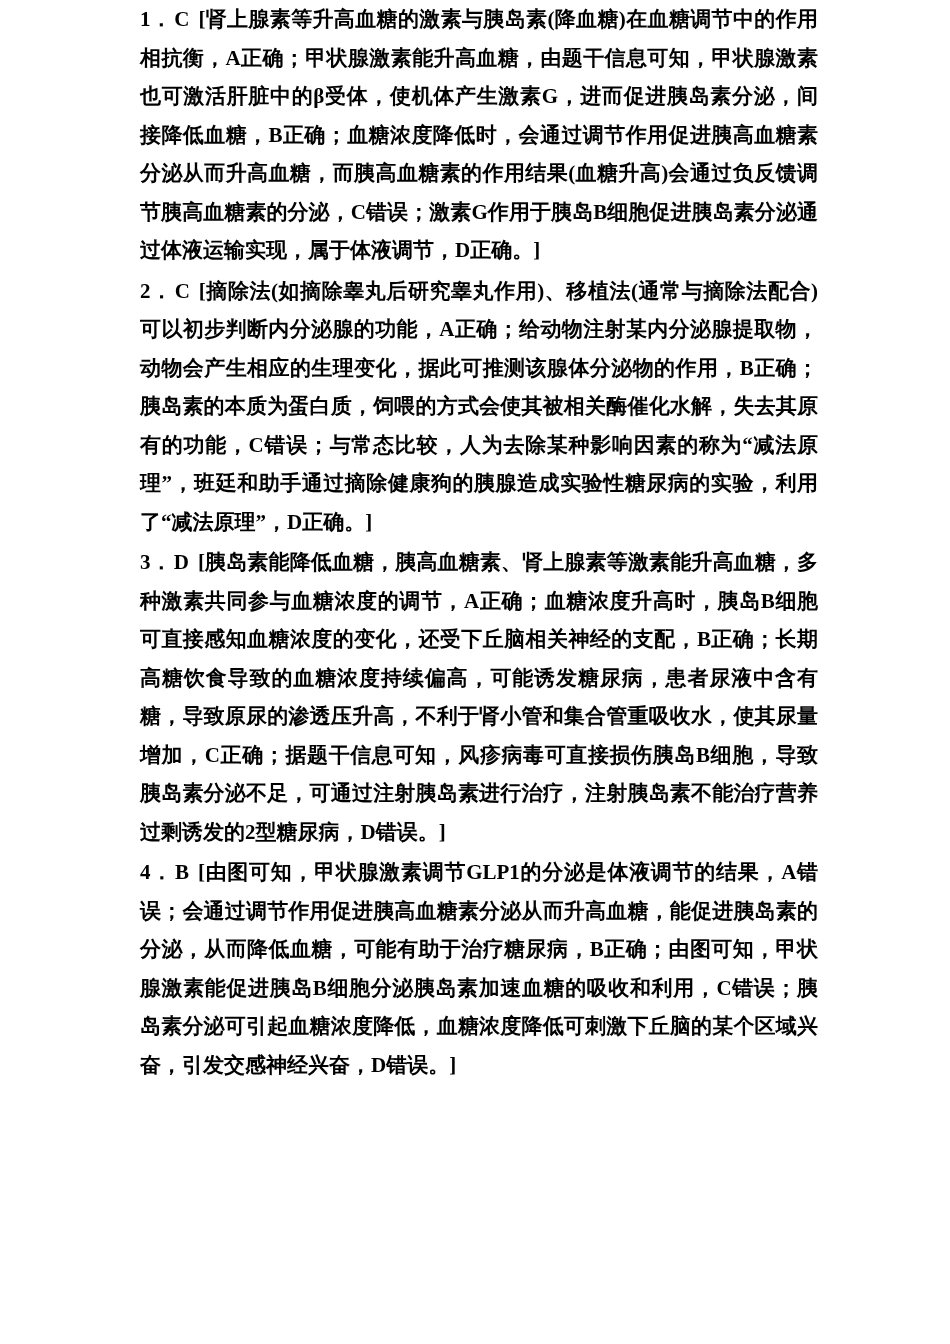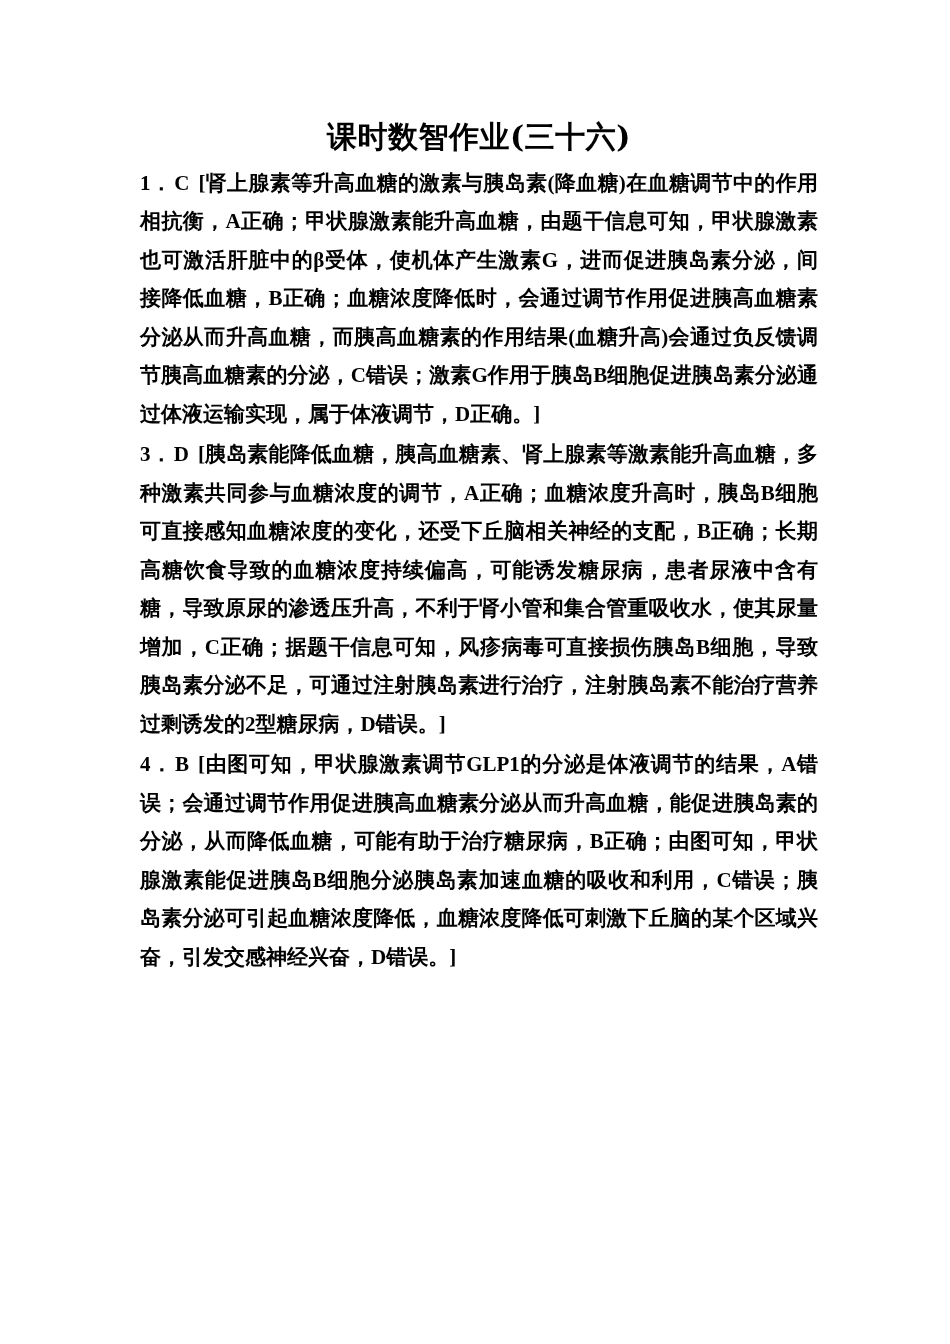--- a/index.html
+++ b/index.html
@@ -79,28 +79,30 @@
     max-height: 156px;
     overflow: hidden;
   }
 </style>
 </head>
 <body>
 
 <div class="page">
   <div class="content">
 
-    <h1 class="doc-title">课时数智作业(三十六)</h1>
 
     <div class="answer-list">
 
       <p class="answer-item">
         <span class="num">1．</span><span class="opt">C</span><span class="expl">[肾上腺素等升高血糖的激素与胰岛素(降血糖)在血糖调节中的作用相抗衡，A正确；甲状腺激素能升高血糖，由题干信息可知，甲状腺激素也可激活肝脏中的β受体，使机体产生激素G，进而促进胰岛素分泌，间接降低血糖，B正确；血糖浓度降低时，会通过调节作用促进胰高血糖素分泌从而升高血糖，而胰高血糖素的作用结果(血糖升高)会通过负反馈调节胰高血糖素的分泌，C错误；激素G作用于胰岛B细胞促进胰岛素分泌通过体液运输实现，属于体液调节，D正确。]</span>
       </p>
 
+      <p class="answer-item">
+        <span class="num">2．</span><span class="opt">C</span><span class="expl">[摘除法(如摘除睾丸后研究睾丸作用)、移植法(通常与摘除法配合)可以初步判断内分泌腺的功能，A正确；给动物注射某内分泌腺提取物，动物会产生相应的生理变化，据此可推测该腺体分泌物的作用，B正确；胰岛素的本质为蛋白质，饲喂的方式会使其被相关酶催化水解，失去其原有的功能，C错误；与常态比较，人为去除某种影响因素的称为“减法原理”，班廷和助手通过摘除健康狗的胰腺造成实验性糖尿病的实验，利用了“减法原理”，D正确。]</span>
+      </p>
 
       <p class="answer-item">
         <span class="num">3．</span><span class="opt">D</span><span class="expl">[胰岛素能降低血糖，胰高血糖素、肾上腺素等激素能升高血糖，多种激素共同参与血糖浓度的调节，A正确；血糖浓度升高时，胰岛B细胞可直接感知血糖浓度的变化，还受下丘脑相关神经的支配，B正确；长期高糖饮食导致的血糖浓度持续偏高，可能诱发糖尿病，患者尿液中含有糖，导致原尿的渗透压升高，不利于肾小管和集合管重吸收水，使其尿量增加，C正确；据题干信息可知，风疹病毒可直接损伤胰岛B细胞，导致胰岛素分泌不足，可通过注射胰岛素进行治疗，注射胰岛素不能治疗营养过剩诱发的2型糖尿病，D错误。]</span>
       </p>
 
       <p class="answer-item">
         <span class="num">4．</span><span class="opt">B</span><span class="expl">[由图可知，甲状腺激素调节GLP1的分泌是体液调节的结果，A错误；会通过调节作用促进胰高血糖素分泌从而升高血糖，能促进胰岛素的分泌，从而降低血糖，可能有助于治疗糖尿病，B正确；由图可知，甲状腺激素能促进胰岛B细胞分泌胰岛素加速血糖的吸收和利用，C错误；胰岛素分泌可引起血糖浓度降低，血糖浓度降低可刺激下丘脑的某个区域兴奋，引发交感神经兴奋，D错误。]</span>
       </p>
 
 

